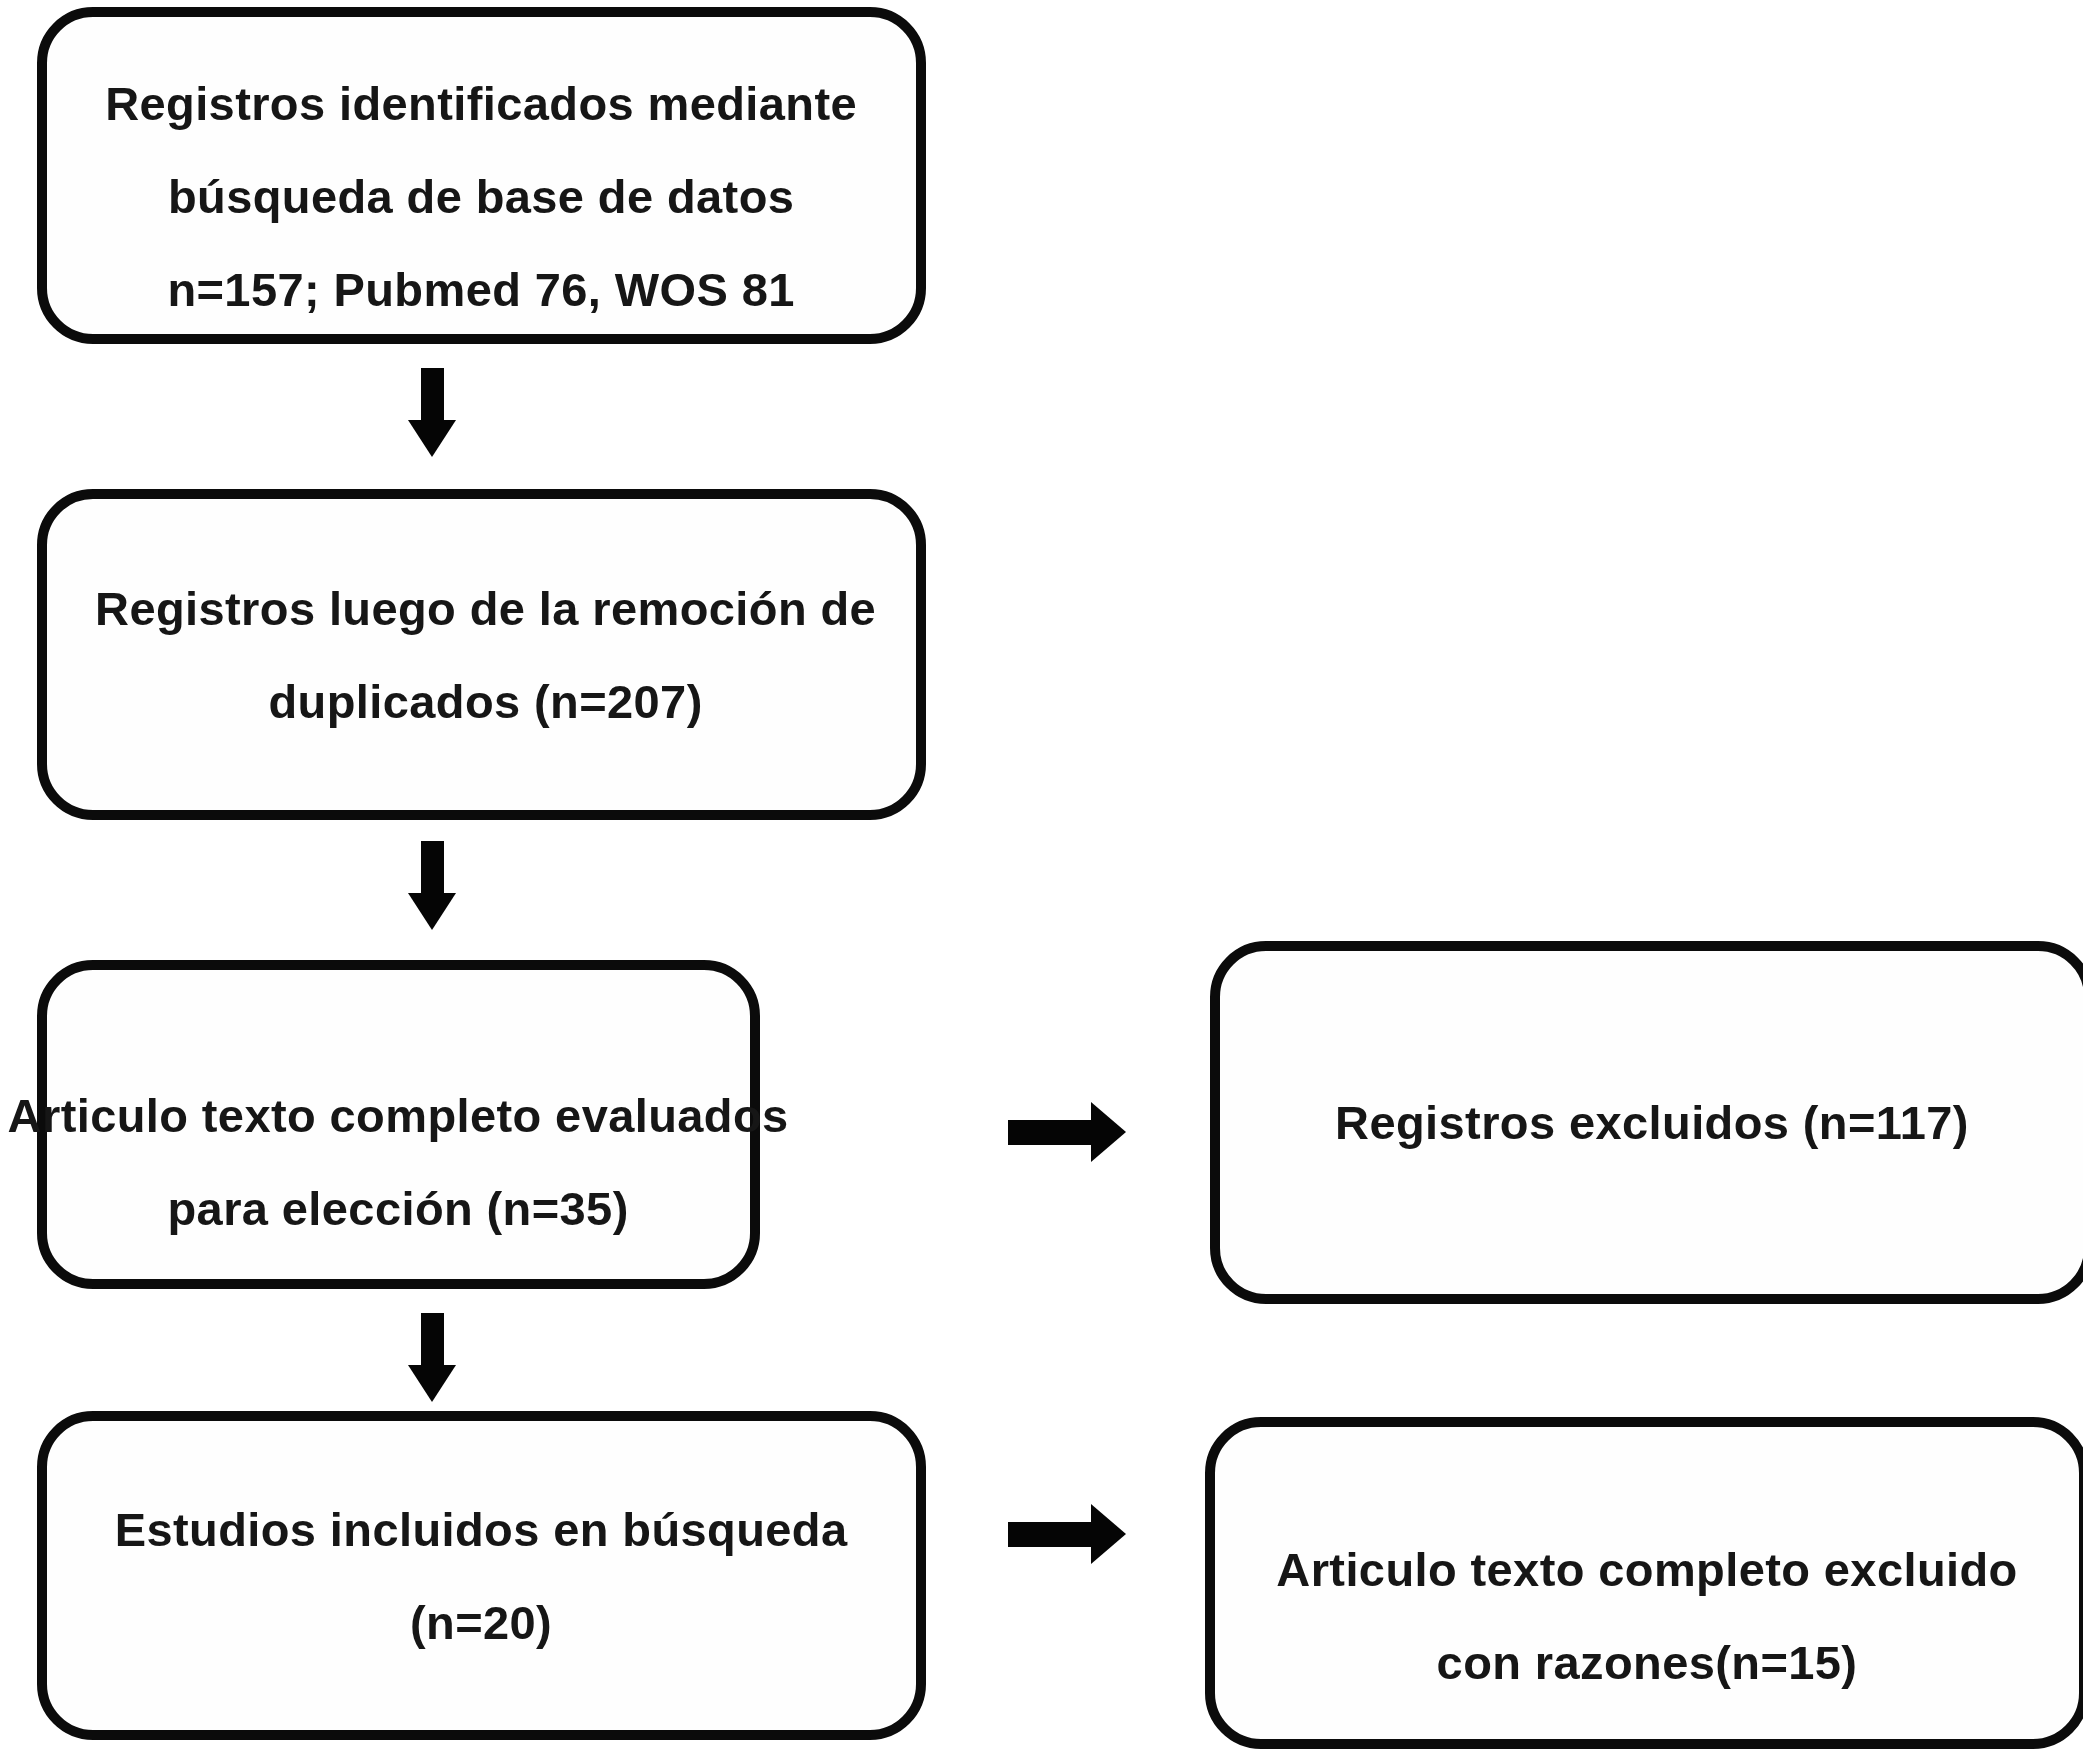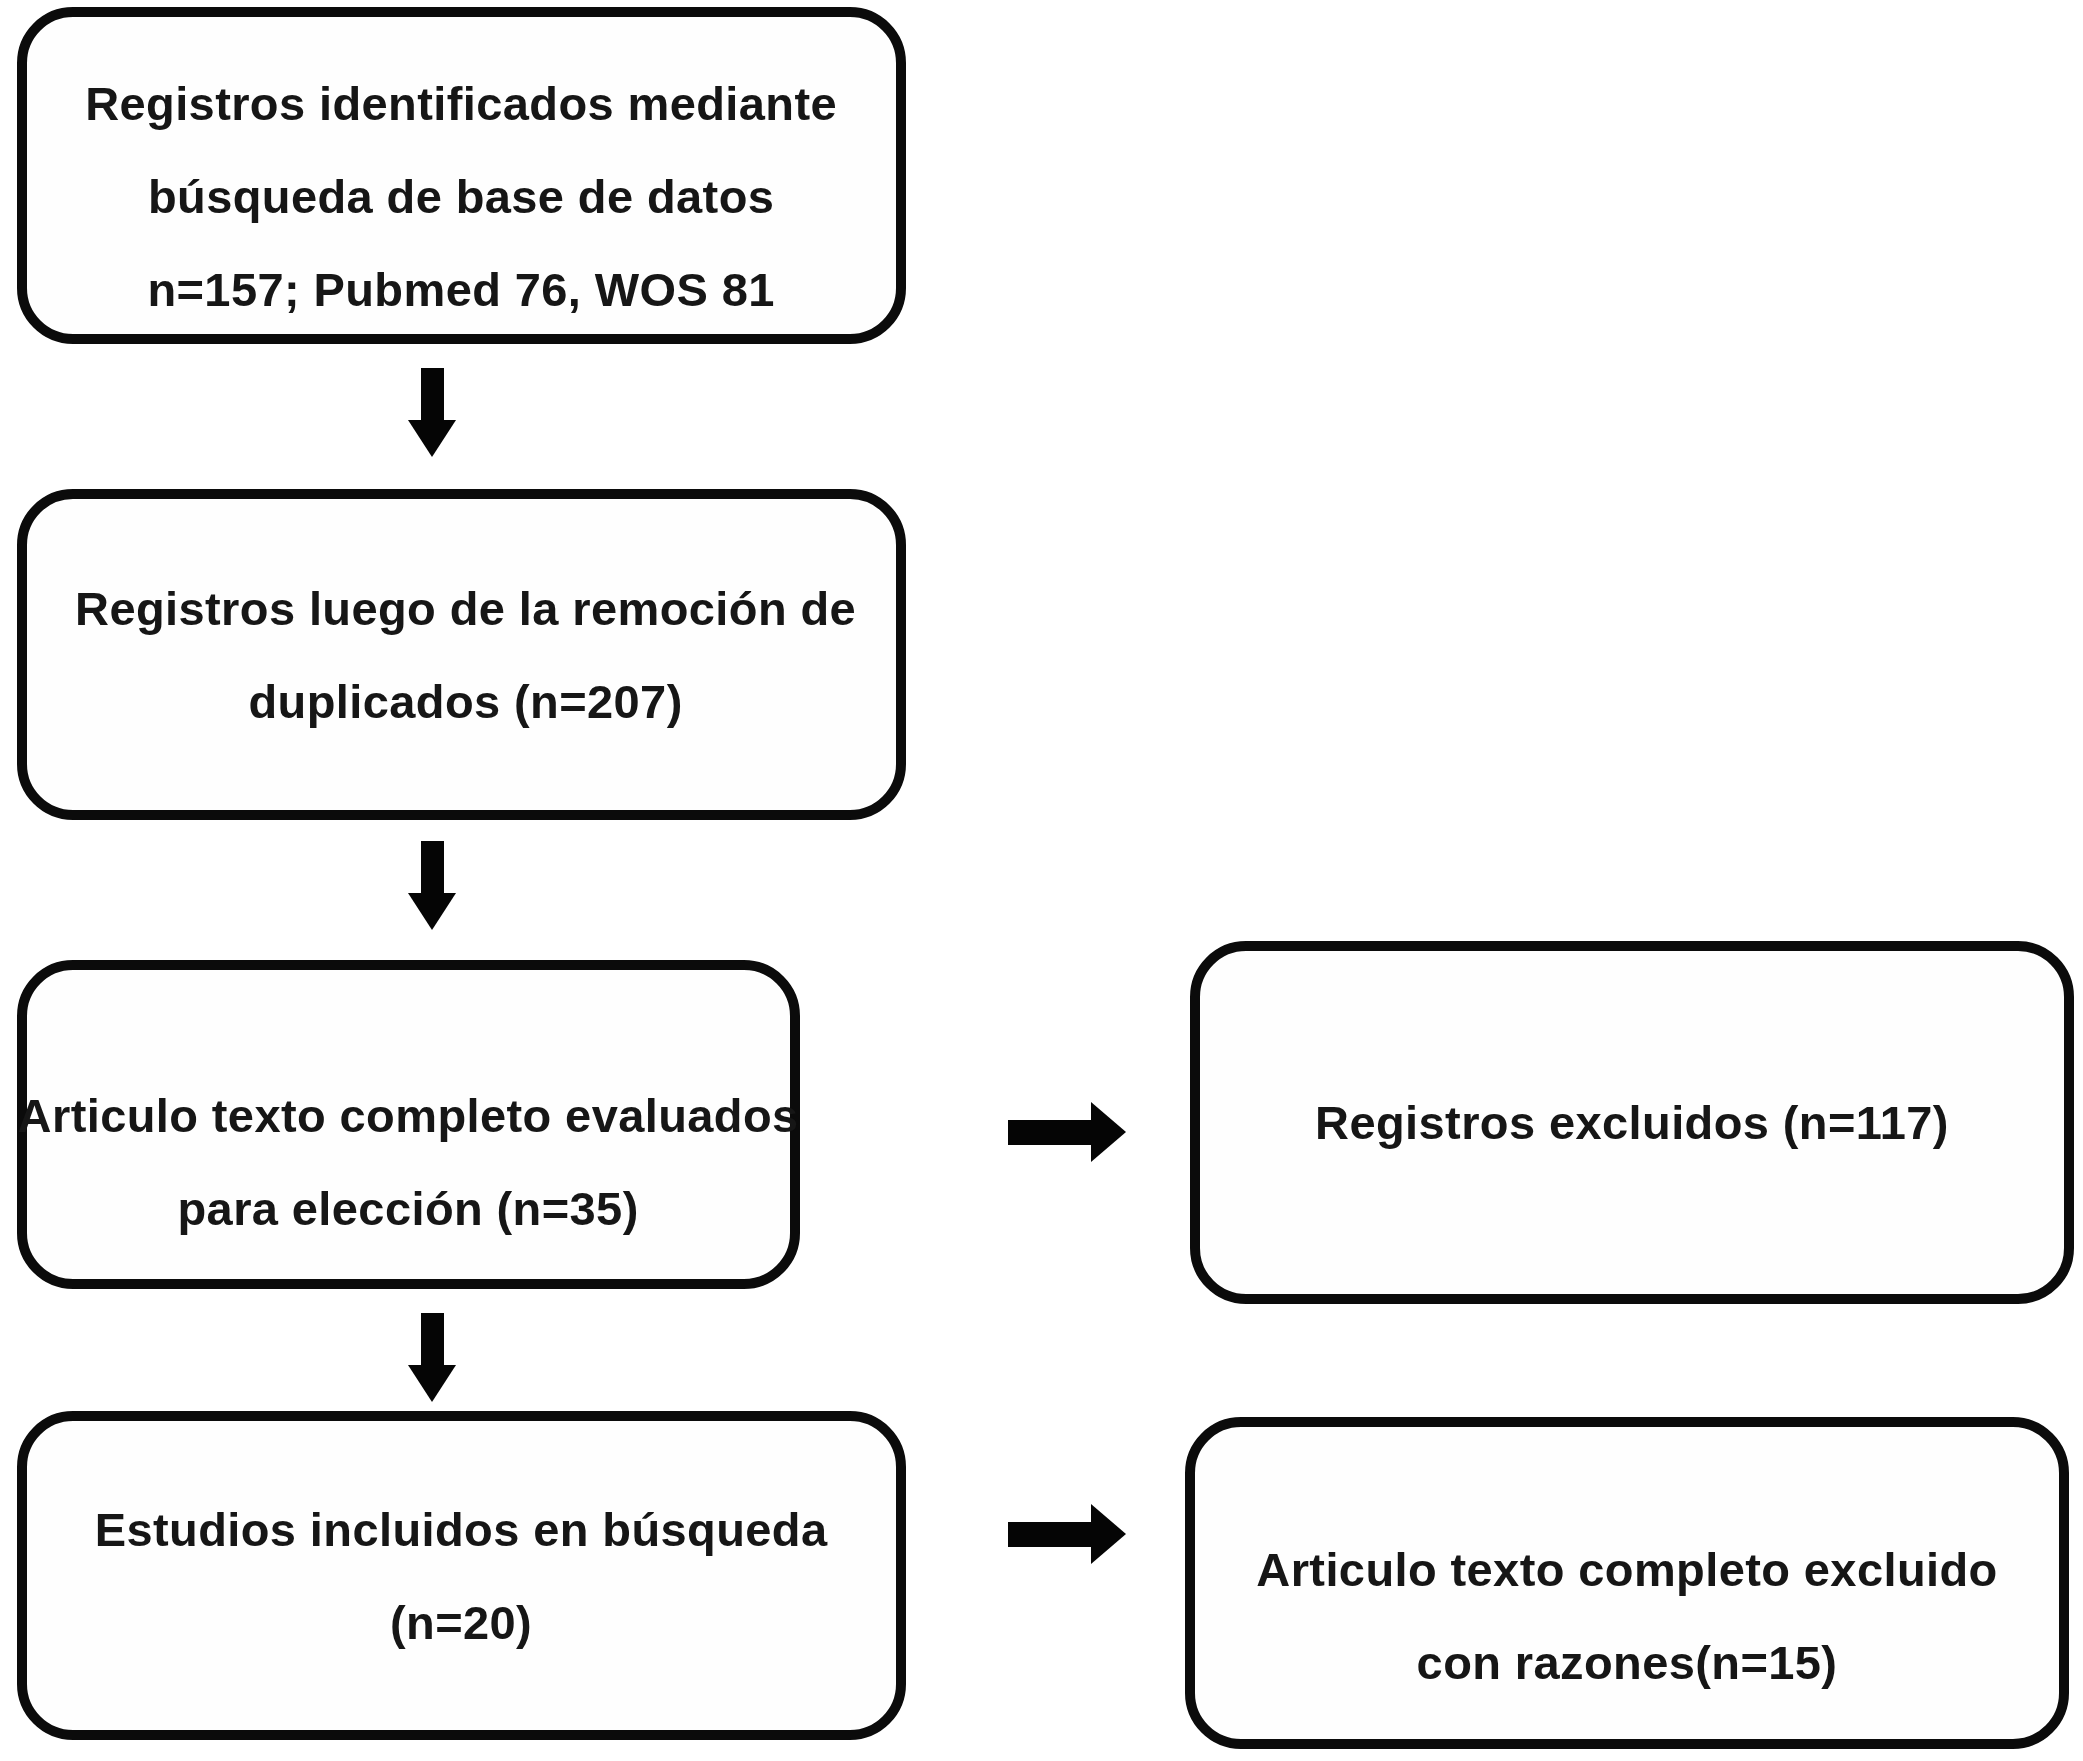--- a/index.html
+++ b/index.html
@@ -17,20 +17,21 @@
   }
   .fbox {
     position: absolute;
     box-sizing: border-box;
     border: 10.8px solid #0b0b0b;
     border-radius: 56px;
     background: #fefefe;
     display: flex;
     align-items: center;
     justify-content: center;
+    margin-left: 20px;
   }
   .fbox .content {
     text-align: center;
     font-size: 47px;
     line-height: 93px;
     font-weight: 700;
     color: #161616;
     letter-spacing: 0.4px;
   }
   .fbox .content .ln { white-space: nowrap; }
@@ -52,21 +53,21 @@
   .arrow-right .head {
     width: 0; height: 0;
     border-top: 30px solid transparent;
     border-bottom: 30px solid transparent;
     border-left: 35px solid #050505;
   }
 
   
   #box-identified        { left: 16.6px;   top: 6.6px;    width: 889px; height: 337px; }
   #box-deduplicated      { left: 16.6px;   top: 489px;  width: 889px; height: 331px; padding-left: 9px; }
-  #box-fulltext-assessed { left: 16.6px;   top: 960px; width: 783px; height: 329px; }
+  #box-fulltext-assessed { left: 16.6px;   top: 960px; width: 723px; height: 329px; }
   #box-included          { left: 16.6px;   top: 1411px; width: 889px; height: 329px; }
   #box-records-excluded  { left: 1190px; top: 941px; width: 884px; height: 363px; }
   #box-fulltext-excluded { left: 1185px; top: 1417px; width: 884px; height: 332px; }
 
   #arrow-down-1  { left: 408px;  top: 368px; }
   #arrow-down-2  { left: 408px;  top: 841px; }
   #arrow-down-3  { left: 408px;  top: 1313px; }
   #arrow-right-1 { left: 1008px; top: 1102px; }
   #arrow-right-2 { left: 1008px; top: 1504px; }
 </style>

